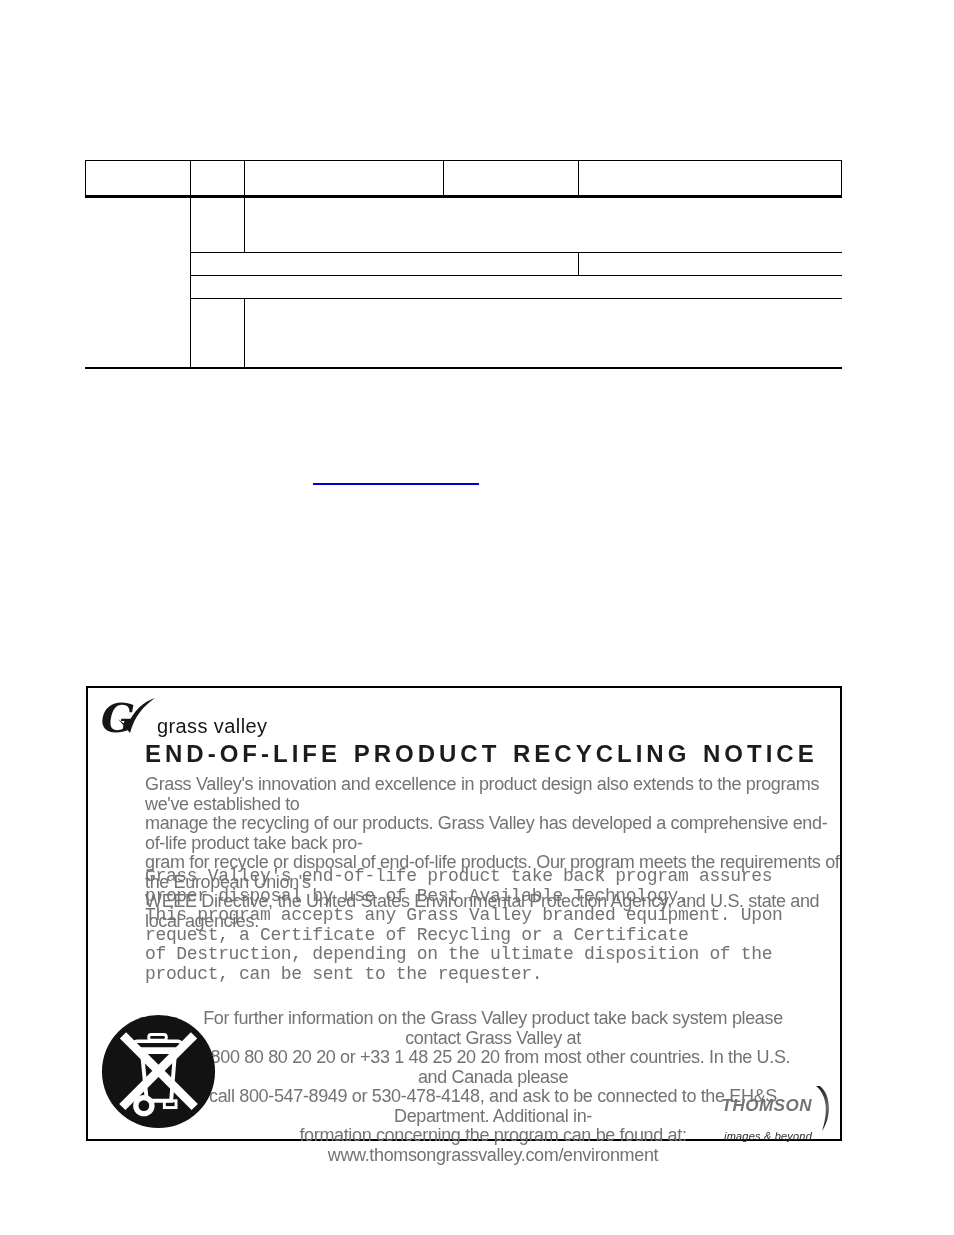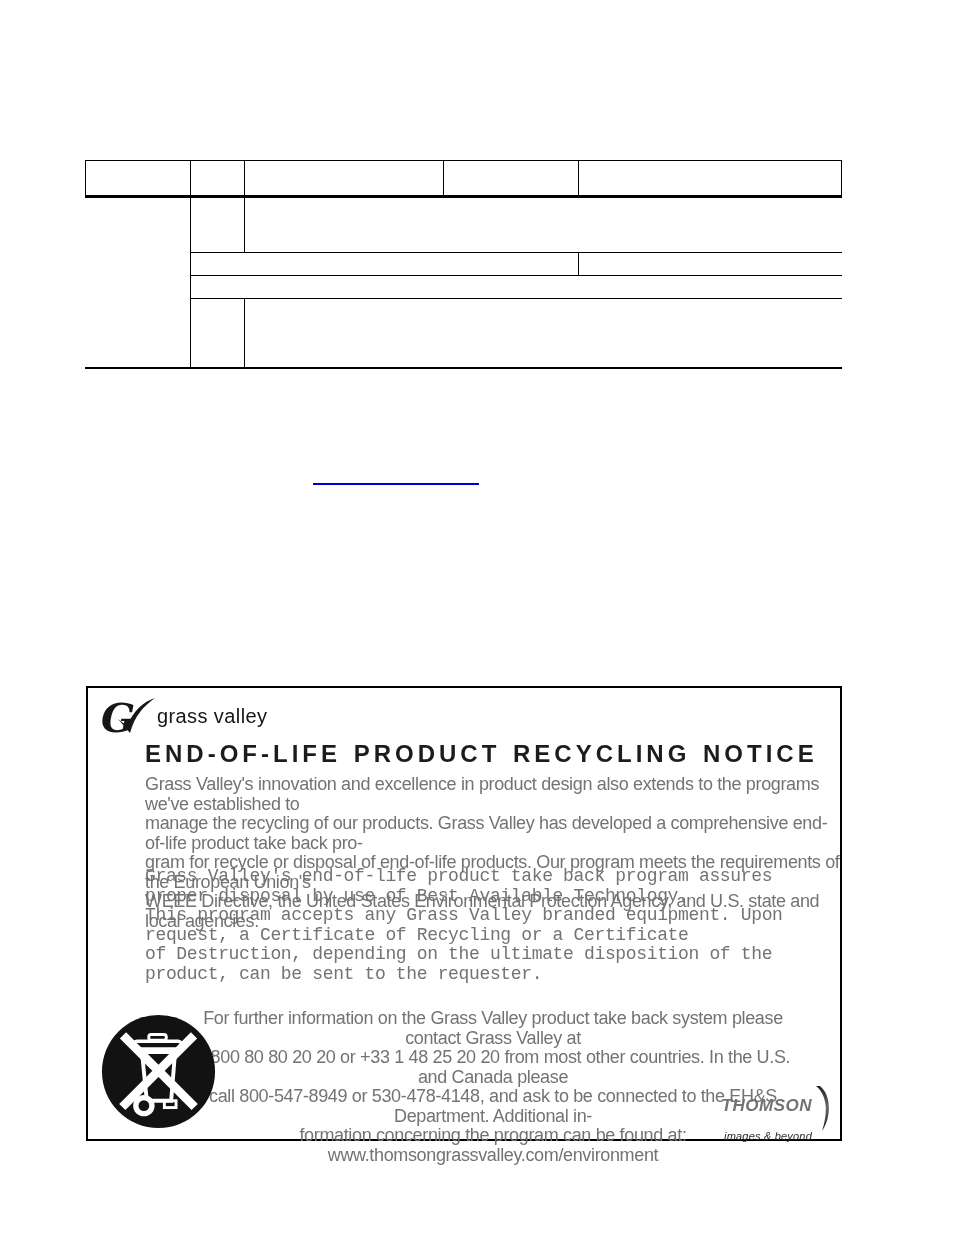--- a/index.html
+++ b/index.html
@@ -13,21 +13,21 @@
   
   .tline{position:absolute;background:#000000;}
   
   .link-underline{position:absolute;left:313px;top:483px;width:166px;height:2px;cursor:pointer;}
   
   .notice-box{
     position:absolute;left:86px;top:686px;width:756px;height:455px;
     border:2px solid #000000;box-sizing:border-box;background:#ffffff;
   }
   .gv-logo{position:absolute;left:13px;top:8px;display:flex;align-items:flex-start;}
-  .gv-name{font-size:20px;color:#161616;letter-spacing:0.4px;margin-left:0px;margin-top:9px;}
+  .gv-name{font-size:20px;color:#161616;letter-spacing:0.4px;margin-left:0px;margin-top:19px;}
   .notice-heading{
     position:absolute;left:57px;top:52px;
     font-size:24px;font-weight:bold;letter-spacing:4px;word-spacing:2px;
     color:#1c1c1c;white-space:nowrap;
   }
   .para{
     position:absolute;left:57px;width:700px;
     font-size:18px;letter-spacing:-0.35px;line-height:19.5px;
     color:#737373;white-space:pre-line;margin:0;
   }

